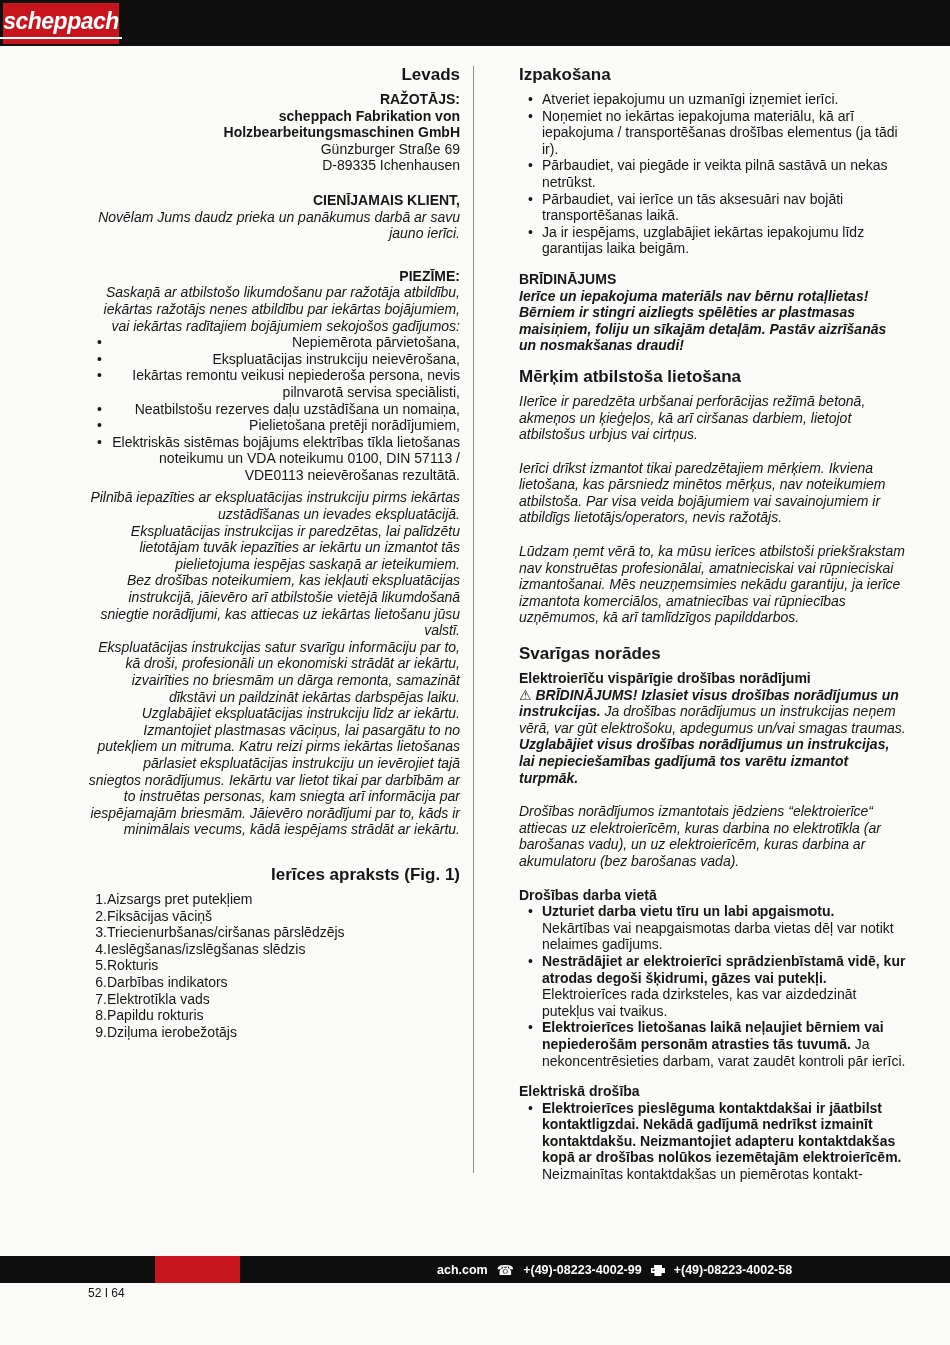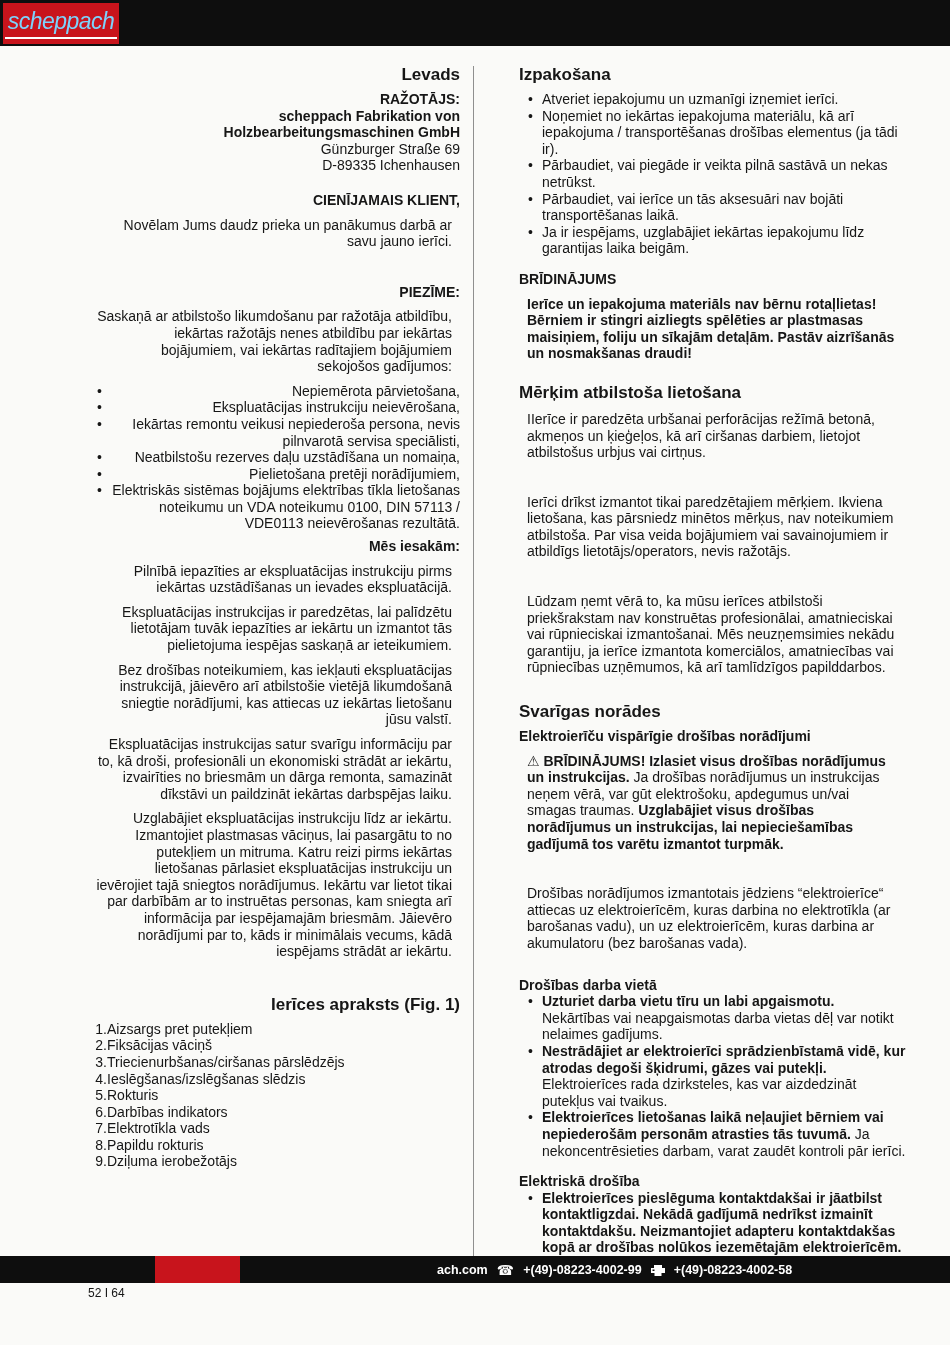--- a/index.html
+++ b/index.html
@@ -18,32 +18,32 @@
     font-family:"Liberation Sans","DejaVu Sans",sans-serif;
     overflow:hidden;
   }
   
   .topbar{position:absolute;top:0;left:0;width:100%;height:46px;background:var(--bar);}
   .logo{
     position:absolute;top:3px;left:3px;width:116px;height:41px;
     background:var(--accent);display:flex;align-items:center;justify-content:center;
   }
   .logo span{
-    color:#7dd3fc;font-weight:normal;font-style:italic;font-size:23px;letter-spacing:-0.5px;
+    color:#ffffff;font-weight:bold;font-style:italic;font-size:23px;letter-spacing:-0.5px;
     border-bottom:2px solid #fff;padding:0 3px 2px 3px;white-space:nowrap;
   }
   
   .content{position:absolute;top:64px;left:88px;width:818px;display:flex;align-items:stretch;}
   .col-left{width:372px;flex:none;text-align:right;}
   .divider{flex:none;width:1px;background:var(--divider);margin:2px 45px 10px 13px;}
   .col-right{flex:1;min-width:0;}
   .h1{font-size:17px;font-weight:bold;line-height:21px;margin:0 0 6px 0;}
   .bline{font-weight:bold;}
   .bline,.tline,.para,.li,.oli{font-size:14px;line-height:16.6px;}
-  .para{margin:8px;}
+  .para{margin:0;font-style:italic;}
   .b{font-weight:bold;}
   .li{position:relative;padding-left:23px;}
   .li .bullet{position:absolute;left:9px;top:0;}
   .oli{display:flex;}
   .num{flex:none;width:19px;}
   
   .pageno{position:absolute;left:88px;top:1286px;font-size:12px;color:var(--ink);}
   .bottombar{position:absolute;left:0;top:1256px;width:100%;height:27px;background:var(--bar);}
   .footer-red{position:absolute;left:155px;top:0;width:85px;height:100%;background:var(--accent);}
   .footer-contact{
@@ -80,21 +80,20 @@
         <p class="para"><span>Saskaņā ar atbilstošo likumdošanu par ražotāja atbildību, iekārtas ražotājs nenes atbildību par iekārtas bojājumiem, vai iekārtas radītajiem bojājumiem sekojošos gadījumos:</span></p>
         <div>
           <div class="li"><span class="bullet">•</span><span><span>Nepiemērota pārvietošana,</span></span></div>
           <div class="li"><span class="bullet">•</span><span><span>Ekspluatācijas instrukciju neievērošana,</span></span></div>
           <div class="li"><span class="bullet">•</span><span><span>Iekārtas remontu veikusi nepiederoša persona, nevis pilnvarotā servisa speciālisti,</span></span></div>
           <div class="li"><span class="bullet">•</span><span><span>Neatbilstošu rezerves daļu uzstādīšana un nomaiņa,</span></span></div>
           <div class="li"><span class="bullet">•</span><span><span>Pielietošana pretēji norādījumiem,</span></span></div>
           <div class="li"><span class="bullet">•</span><span><span>Elektriskās sistēmas bojājums elektrības tīkla lietošanas noteikumu un VDA noteikumu 0100, DIN 57113 / VDE0113 neievērošanas rezultātā.</span></span></div>
         </div>
         <div style="height: 6px;"></div>
-        <div class="bline">Mēs iesakām:</div>
         <p class="para"><span>Pilnībā iepazīties ar ekspluatācijas instrukciju pirms iekārtas uzstādīšanas un ievades ekspluatācijā.</span></p>
         <p class="para"><span>Ekspluatācijas instrukcijas ir paredzētas, lai palīdzētu lietotājam tuvāk iepazīties ar iekārtu un izmantot tās pielietojuma iespējas saskaņā ar ieteikumiem.</span></p>
         <p class="para"><span>Bez drošības noteikumiem, kas iekļauti ekspluatācijas instrukcijā, jāievēro arī atbilstošie vietējā likumdošanā sniegtie norādījumi, kas attiecas uz iekārtas lietošanu jūsu valstī.</span></p>
         <p class="para"><span>Ekspluatācijas instrukcijas satur svarīgu informāciju par to, kā droši, profesionāli un ekonomiski strādāt ar iekārtu, izvairīties no briesmām un dārga remonta, samazināt dīkstāvi un paildzināt iekārtas darbspējas laiku.</span></p>
         <p class="para"><span>Uzglabājiet ekspluatācijas instrukciju līdz ar iekārtu. Izmantojiet plastmasas vāciņus, lai pasargātu to no putekļiem un mitruma. Katru reizi pirms iekārtas lietošanas pārlasiet ekspluatācijas instrukciju un ievērojiet tajā sniegtos norādījumus. Iekārtu var lietot tikai par darbībām ar to instruētas personas, kam sniegta arī informācija par iespējamajām briesmām. Jāievēro norādījumi par to, kāds ir minimālais vecums, kādā iespējams strādāt ar iekārtu.</span></p>
         <div style="height: 26px;"></div>
         <div class="h1">Ierīces apraksts (Fig. 1)</div>
         <div>
           <div class="oli">
             <span class="num">1.</span>

